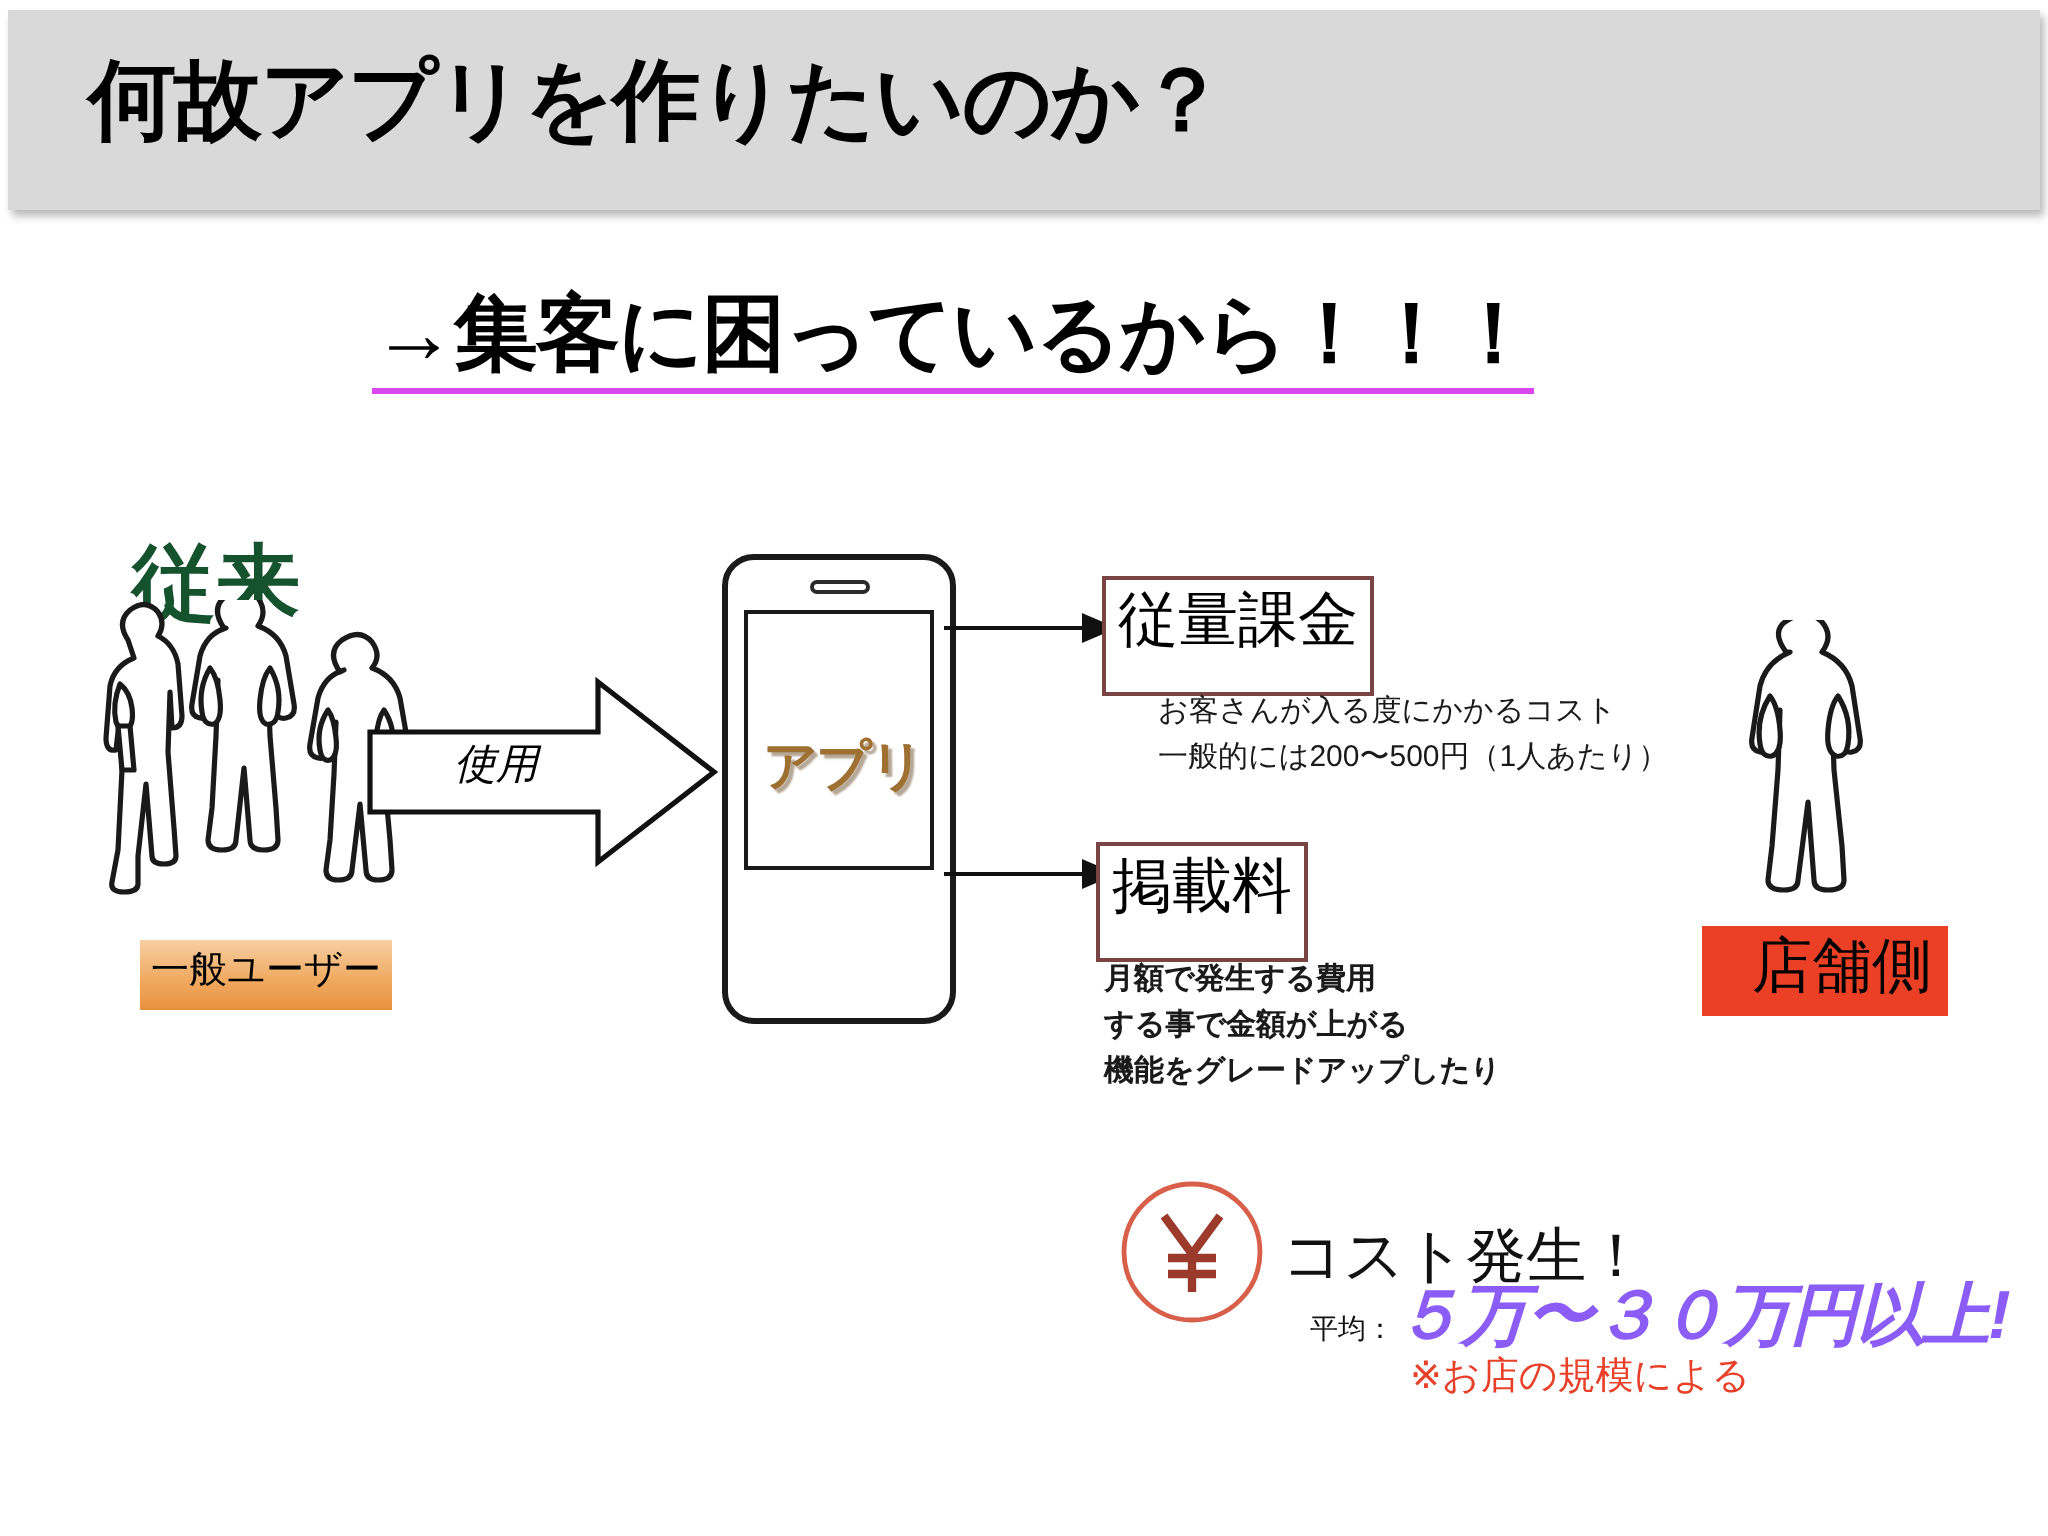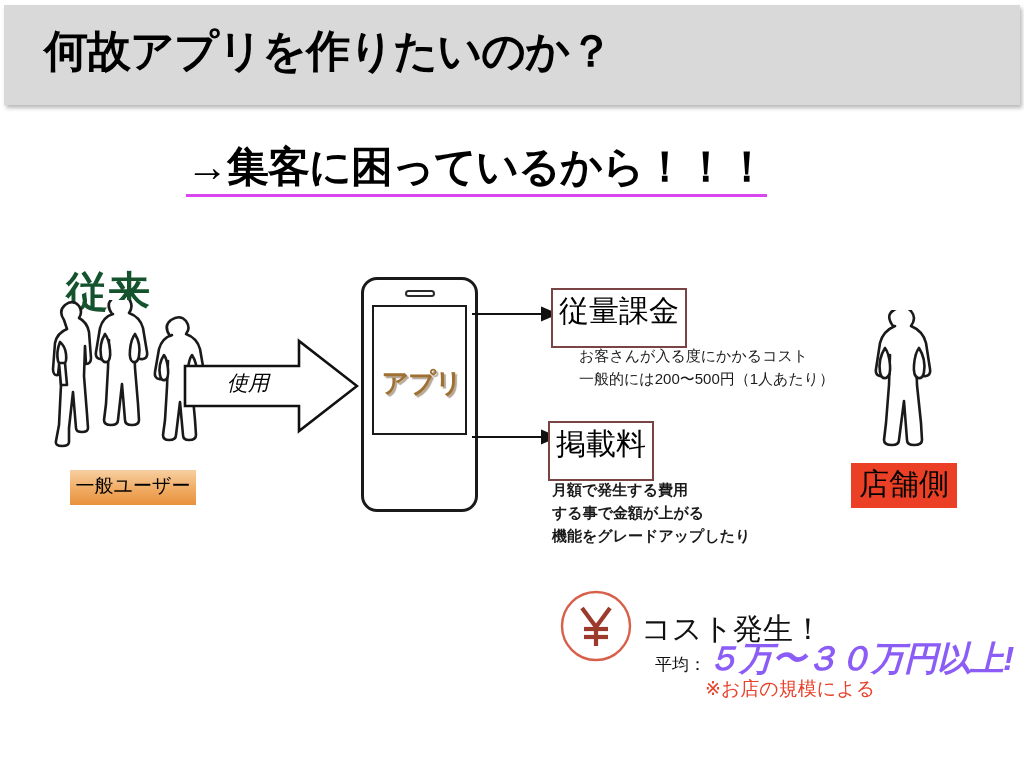--- a/index.html
+++ b/index.html
@@ -201,21 +201,21 @@
 
   
   #shop-label {
     position: absolute;
     left: 851px;
     top: 463px;
     background: #eb4025;
     color: #000000;
     font-size: 30px;
     line-height: 38px;
-    padding: 2px 8px 5px 8px;
+    padding: 2px 8px 5px 25px;
     white-space: nowrap;
   }
 
   
   #general-user-label {
     position: absolute;
     left: 46px;
     top: 470px;
     width: 126px;
     text-align: center;
@@ -247,21 +247,21 @@
     margin-top: 12px;
   }
   #average-line {
     position: absolute;
     left: 655px;
     top: 641px;
     white-space: nowrap;
     line-height: 34px;
   }
   #average-label {
-    font-size: 17px;
+    font-size: 14px;
     color: #111111;
     margin-top: 23px;
   }
   #average-value {
     font-size: 34px;
     font-weight: bold;
     color: #8b5cf6;
     letter-spacing: -1px;
     font-style: italic;
   }

